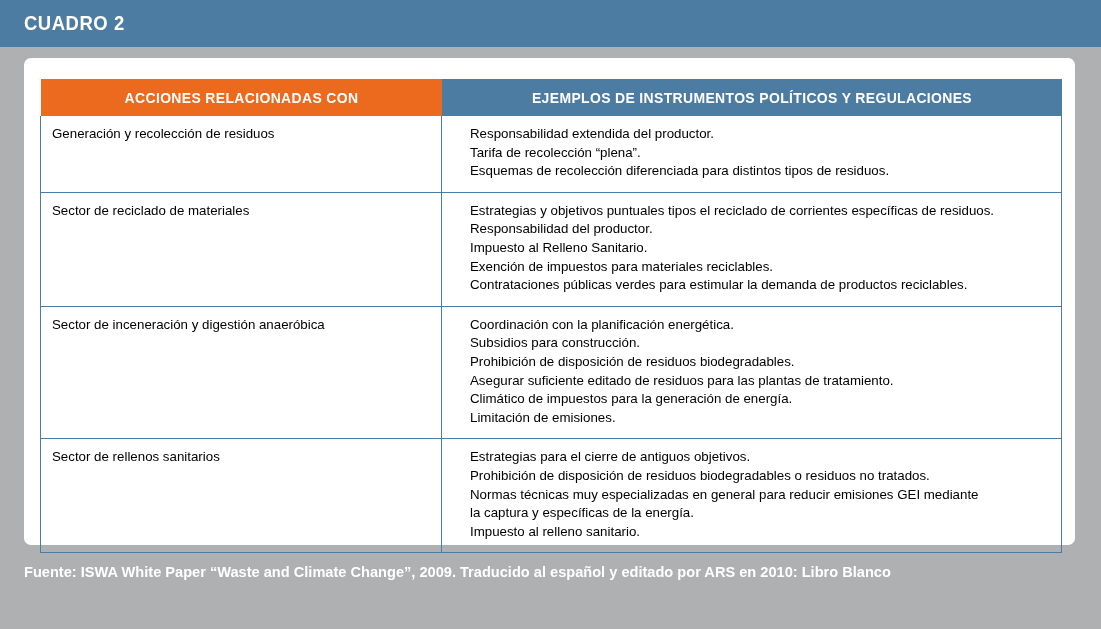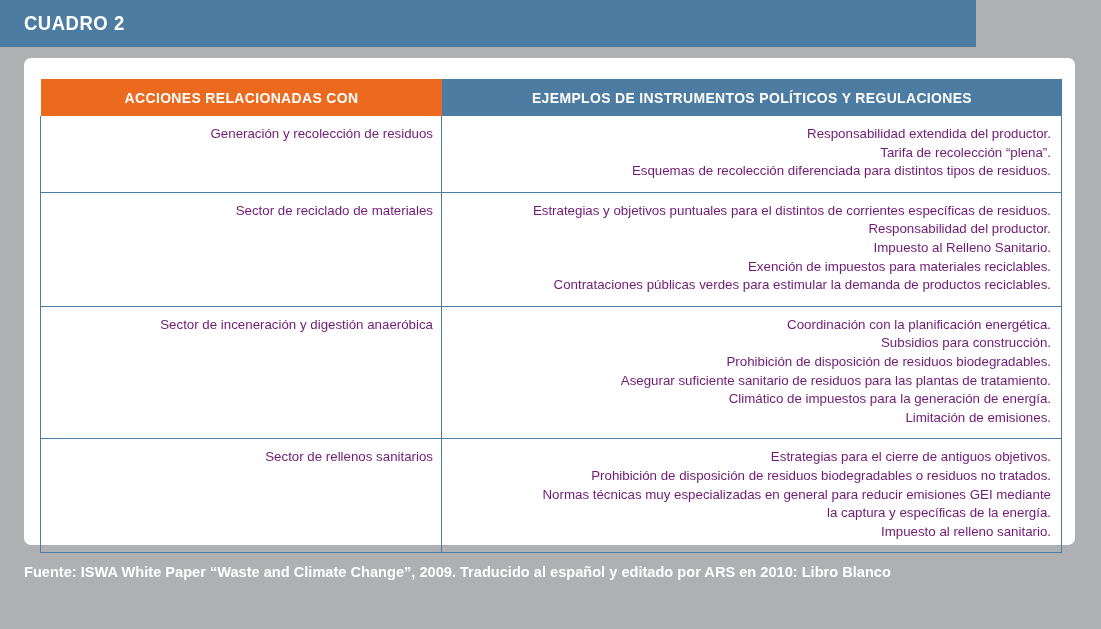--- a/index.html
+++ b/index.html
@@ -18,21 +18,21 @@
     width: 1101px;
     height: 629px;
     background: #aeb0b2;
   }
 
   
   .banner {
     position: absolute;
     left: 0;
     top: 0;
-    width: 976px;
+    width: 1101px;
     height: 47px;
     background: #4d7ca3;
   }
   .banner-title {
     position: absolute;
     left: 24px;
     top: 11px;
     color: #ffffff;
     font-family: "Liberation Sans Narrow", "Liberation Sans", sans-serif;
     font-weight: bold;
@@ -85,23 +85,22 @@
     white-space: nowrap;
   }
   .th-actions { background: #ec6a1e; }
   .th-examples { background: #4d7ca3; }
 
   .tbl td {
     padding: 9px 0 11px 0;
     vertical-align: top;
     border: 1px solid #4d7ca3;
     font-size: 13.3px;
-    color: #701a75;
+    color: #000000;
     line-height: 18.6px;
-    text-align: right;
   }
   .tbl td.c-left {
     padding-left: 11px;
     padding-right: 8px;
     border-right: none;
   }
   .tbl td.c-right {
     padding-left: 28px;
     padding-right: 10px;
     border-left: 1px solid #4d7ca3;
@@ -165,36 +164,36 @@
               <span>Responsabilidad extendida del productor.</span>
               <span>Tarifa de recolección “plena”.</span>
               <span>Esquemas de recolección diferenciada para distintos tipos de residuos.</span>
             </div>
           </td>
         </tr>
         <tr class="r2">
           <td class="c-left">Sector de reciclado de materiales</td>
           <td class="c-right">
             <div class="lines">
-              <span>Estrategias y objetivos puntuales para el distintos de corrientes específicas de residuos.</span>
+              <span>Estrategias y objetivos puntuales tipos el reciclado de corrientes específicas de residuos.</span>
               <span>Responsabilidad del productor.</span>
               <span>Impuesto al Relleno Sanitario.</span>
               <span>Exención de impuestos para materiales reciclables.</span>
               <span>Contrataciones públicas verdes para estimular la demanda de productos reciclables.</span>
             </div>
           </td>
         </tr>
         <tr class="r3">
           <td class="c-left">Sector de inceneración y digestión anaeróbica</td>
           <td class="c-right">
             <div class="lines">
               <span>Coordinación con la planificación energética.</span>
               <span>Subsidios para construcción.</span>
               <span>Prohibición de disposición de residuos biodegradables.</span>
-              <span>Asegurar suficiente sanitario de residuos para las plantas de tratamiento.</span>
+              <span>Asegurar suficiente editado de residuos para las plantas de tratamiento.</span>
               <span>Climático de impuestos para la generación de energía.</span>
               <span>Limitación de emisiones.</span>
             </div>
           </td>
         </tr>
         <tr class="r4">
           <td class="c-left">Sector de rellenos sanitarios</td>
           <td class="c-right">
             <div class="lines">
               <span>Estrategias para el cierre de antiguos objetivos.</span>

